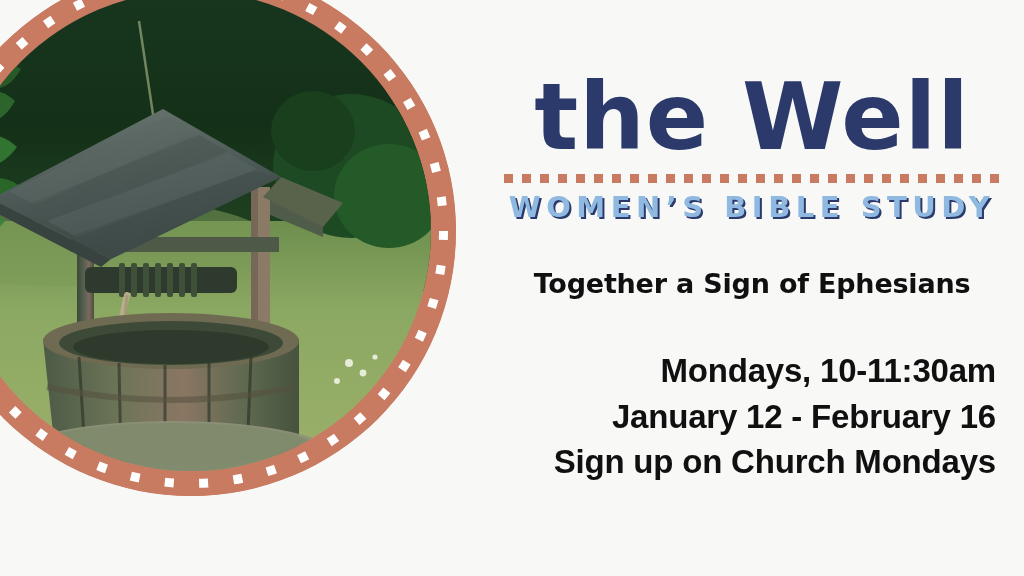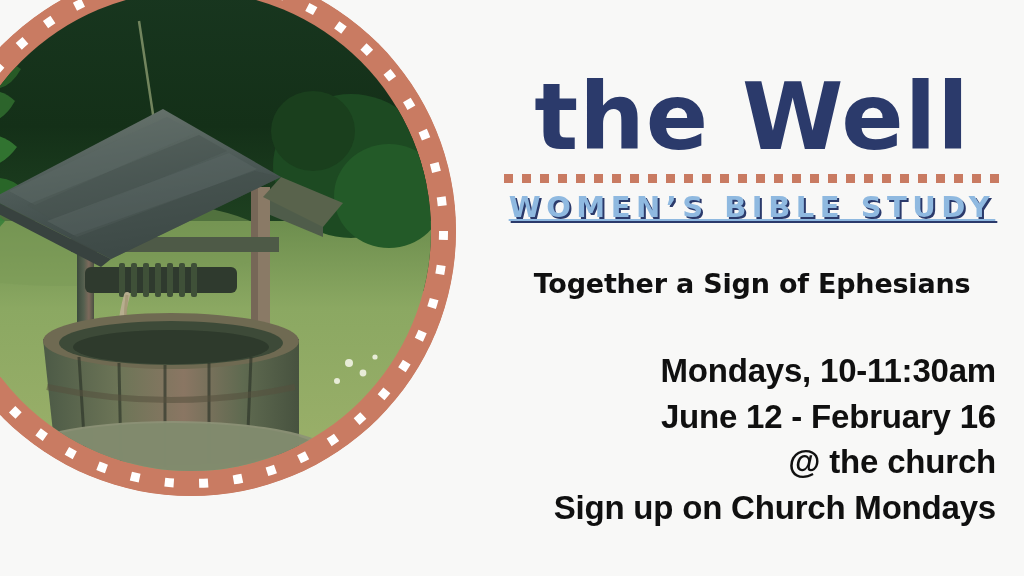--- a/index.html
+++ b/index.html
@@ -89,21 +89,20 @@
 
   .wordmark-sub {
     margin-top:7px;
     font-family:"DejaVu Sans", sans-serif;
     font-size:29px;
     font-weight:700;
     letter-spacing:5.5px;
     color:#8fb9e0;
     text-shadow:2px 2px 0 #2b3a6b;
     white-space:nowrap;
-    text-decoration:underline;
   }
 
   .study-line {
     position:absolute;
     left:16px; top:268px;
     width:512px;
     text-align:center;
     font-family:"DejaVu Sans", sans-serif;
     font-size:27px;
     font-weight:700;
@@ -270,19 +269,18 @@
     <div class="wordmark">
       <div class="wordmark-title">the Well</div>
       <div class="dot-rule"></div>
       <div class="wordmark-sub">WOMEN’S BIBLE STUDY</div>
     </div>
 
     <div class="study-line">Together a Sign of Ephesians</div>
 
     <div class="details">
       <div class="line">Mondays, 10-11:30am</div>
-      <div class="line">June 12 - February 16</div>
-      <div class="line">@ the church</div>
+      <div class="line">January 12 - February 16</div>
       <div class="line">Sign up on Church Mondays</div>
     </div>
 
   </div>
 </div>
 
 </body></html>

